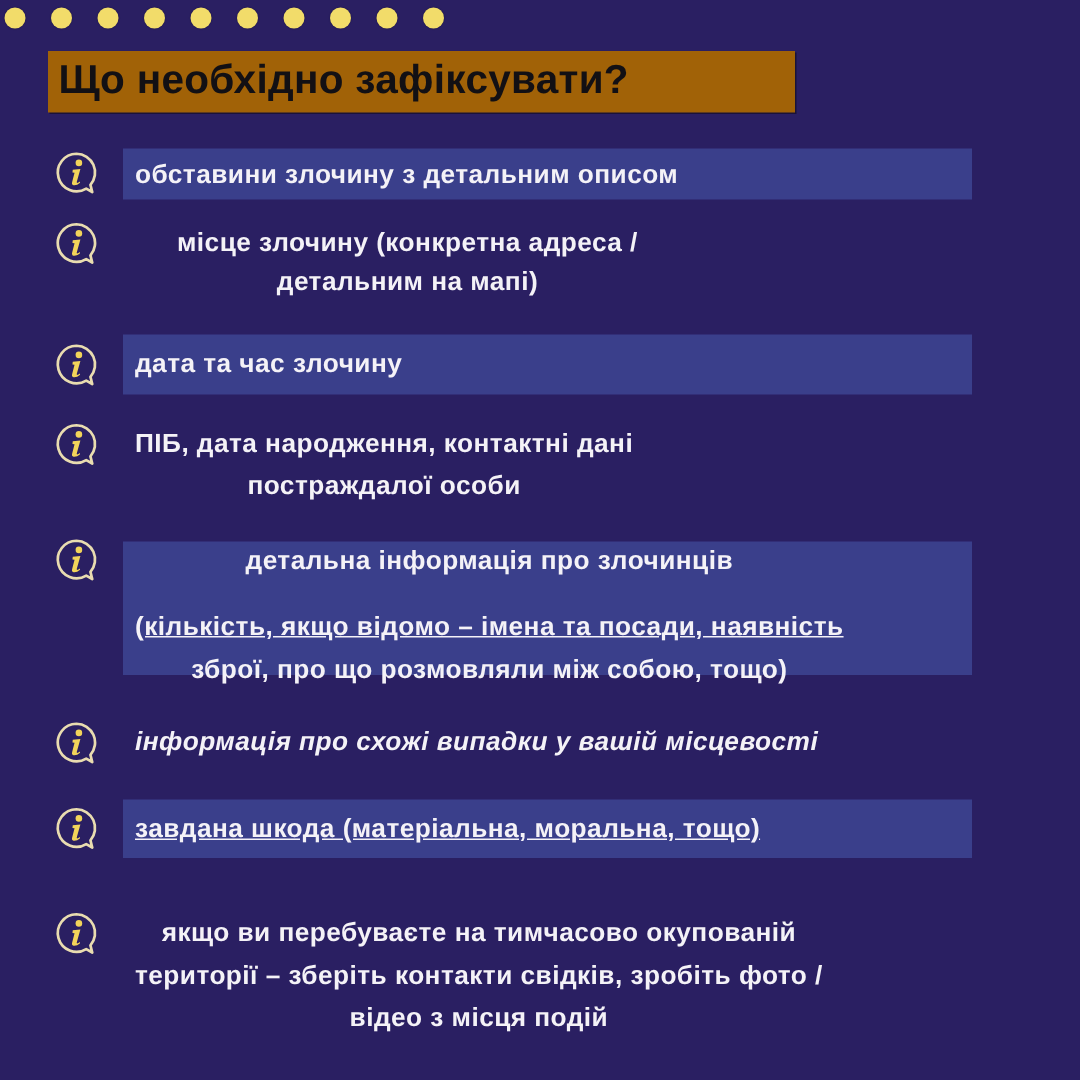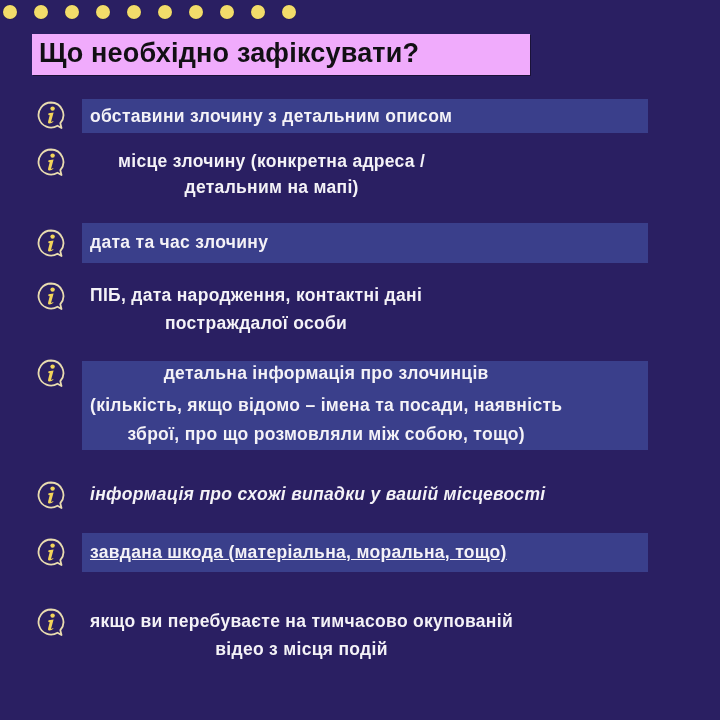--- a/index.html
+++ b/index.html
@@ -9,21 +9,21 @@
     position: relative;
     font-family: "Liberation Sans", "DejaVu Sans", sans-serif;
   }
   .dots { position: absolute; left: 0; top: 0; width: 720px; height: 26px; }
   .dot {
     position: absolute; top: 5px; width: 14px; height: 14px; border-radius: 50%;
     background: #f2dc6a; box-shadow: 0 0 1px rgba(0,0,0,0.4);
   }
   .title-box {
     position: absolute; left: 32px; top: 34px; width: 498px; height: 41px;
-    background: #f0abfc;
+    background: #a16207;
     box-shadow: 1px 1px 0 #1a1238;
   }
   .title-text {
     position: absolute; left: 7px; top: 4px;
     font-size: 27px; font-weight: bold; color: #121014; letter-spacing: 0.2px;
     white-space: nowrap;
   }
   .item { position: absolute; left: 0; width: 720px; }
   .hl {
     position: absolute; left: 82px; width: 566px; background: #3a3f8b;
@@ -107,21 +107,21 @@
   </div>
 </div>
 
 <div class="item" style="top:361px;">
   <div class="hl" style="top:0;height:89px;"></div>
   <svg class="icon" style="top:-3px;">
       <use href="#info-bubble"></use>
     </svg>
   <div class="txt" style="top:-2px;">
     <div class="line">детальна інформація  про злочинців</div>
-    <div class="line" style="margin-top:4px;">(кількість, якщо відомо – імена та посади, наявність</div>
+    <div class="line" style="margin-top:16px;text-decoration:underline;">(кількість, якщо відомо – імена та посади, наявність</div>
     <div class="line" style="margin-top:1px;">зброї, про що розмовляли між собою, тощо)</div>
   </div>
 </div>
 
 <div class="item" style="top:479px;">
   <svg class="icon" style="top:1px;">
       <use href="#info-bubble"></use>
     </svg>
   <div class="txt" style="top:1px;font-style:italic;">
     <div class="line">інформація про схожі випадки у вашій місцевості</div>
@@ -137,15 +137,16 @@
     <div class="line">завдана шкода (матеріальна, моральна,  тощо)</div>
   </div>
 </div>
 
 <div class="item" style="top:606px;">
   <svg class="icon" style="top:1px;">
       <use href="#info-bubble"></use>
     </svg>
   <div class="txt" style="top:1px;">
     <div class="line">якщо ви перебуваєте на тимчасово окупованій</div>
+    <div class="line" style="margin-top:1px;">території – зберіть контакти свідків, зробіть фото /</div>
     <div class="line">відео з місця подій</div>
   </div>
 </div>
 
 </body></html>

